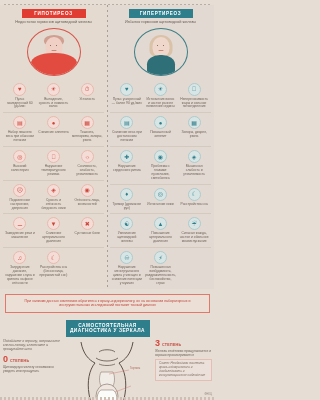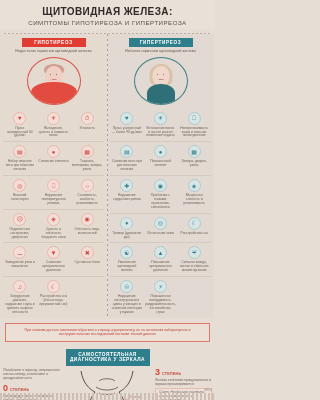--- a/index.html
+++ b/index.html
@@ -137,24 +137,20 @@
   }
   .credit{
     position:absolute;right:3px;bottom:8px;font-size:2.8px;color:#9a8c80;
   }
 </style>
 </head>
 <body>
 
 <div class="page">
 
-  <div class="header">
-    <div class="h-title">ЩИТОВИДНАЯ ЖЕЛЕЗА:</div>
-    <div class="h-sub">СИМПТОМЫ ГИПОТИРЕОЗА И ГИПЕРТИРЕОЗА</div>
-  </div>
   <div class="rule"></div>
 
   <div class="cols">
     <div class="divider"></div>
 
     <div class="col left">
       <div class="badge hypo">ГИПОТИРЕОЗ</div>
       <div class="cap">Недостаток гормонов щитовидной железы</div>
 
       <div class="figwrap">

